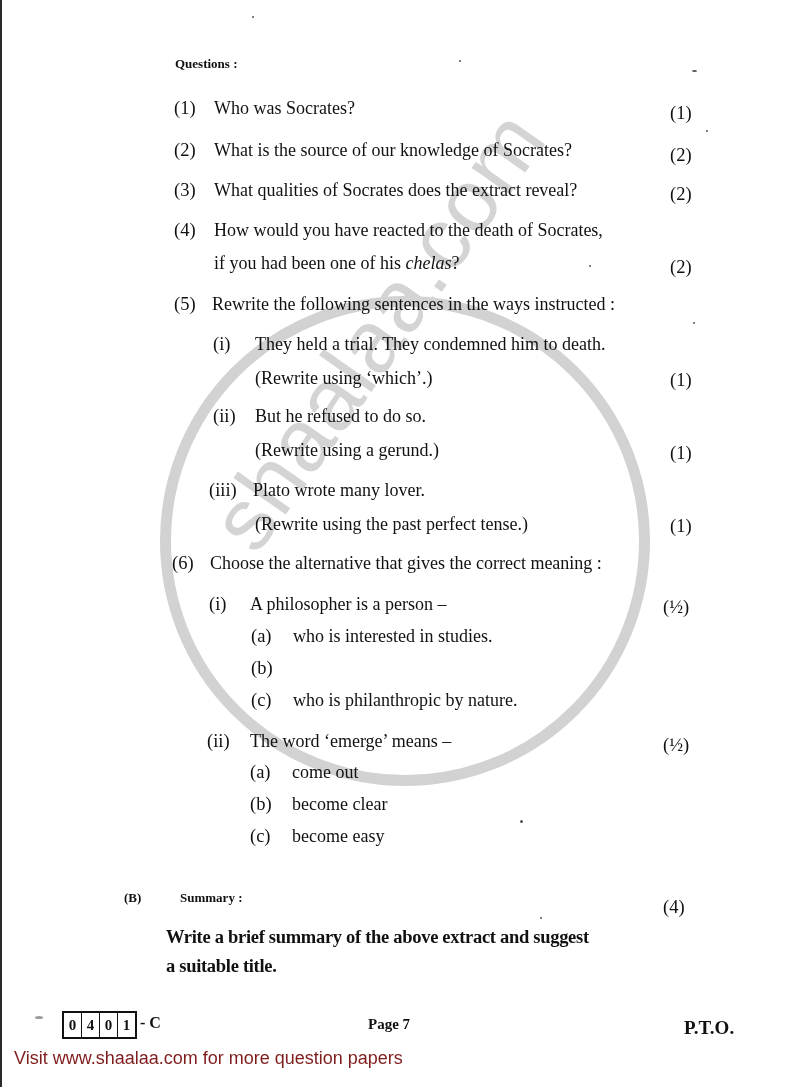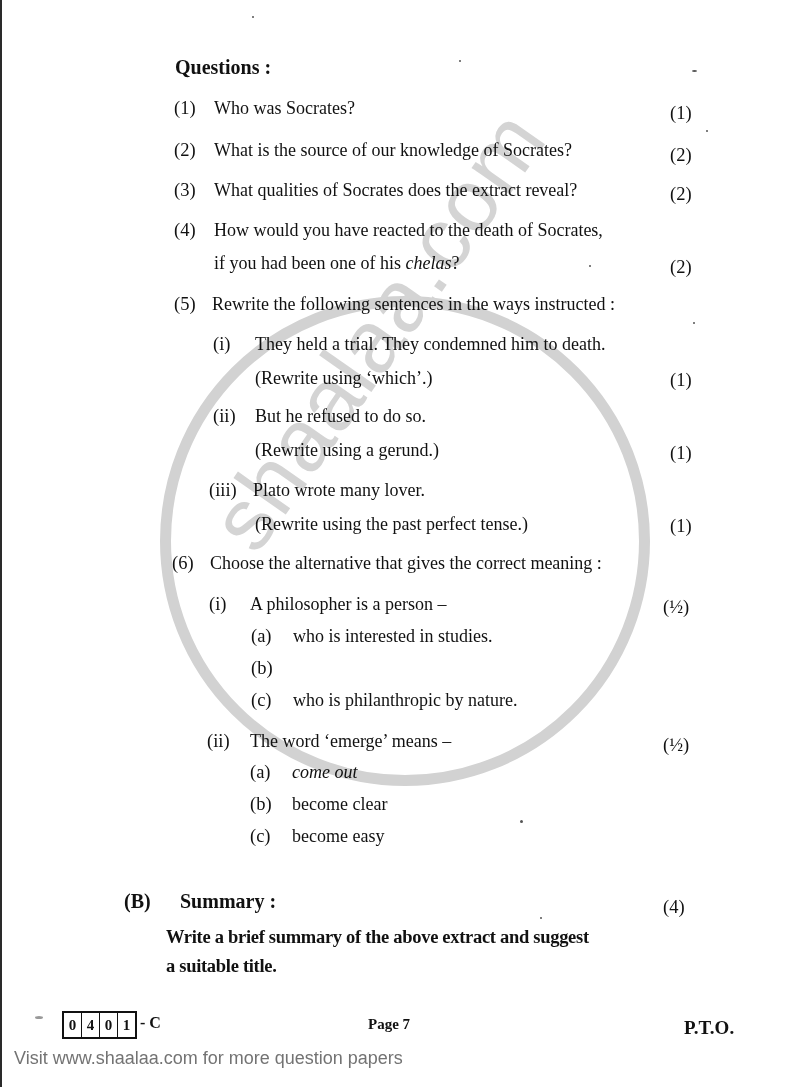--- a/index.html
+++ b/index.html
@@ -42,21 +42,21 @@
     font-size: 88px;
     color: #d4d4d4;
     transform: rotate(-55deg);
     transform-origin: left top;
     white-space: nowrap;
     pointer-events: none;
     letter-spacing: 1px;
   }
   .abs { position: absolute; white-space: nowrap; }
   .q-text { font-size: 18px; }
-  .heading { font-weight: bold; font-size: 20px; }
+  .heading { font-weight: bold; font-size: 13px; }
   .num { font-size: 18.5px; }
   .marks { font-size: 18.5px; }
   .bold { font-weight: bold; }
   .italic { font-style: italic; }
   .code-box {
     position: absolute;
     left: 62px; top: 1011px;
     display: flex;
     border: 2px solid #111;
     height: 24px;
@@ -67,21 +67,21 @@
     border-right: 1.5px solid #111;
     font-weight: bold;
     font-size: 15px;
     line-height: 24px;
     text-align: center;
   }
   .code-cell:last-child { border-right: none; }
   .footer-site {
     font-family: "Liberation Sans", "DejaVu Sans", sans-serif;
     font-size: 18px;
-    color: #737373;
+    color: #7f1d1d;
   }
   .speck {
     position: absolute;
     width: 2px; height: 2px;
     background: #555;
     border-radius: 50%;
   }
 </style>
 </head>
 <body>
@@ -141,21 +141,21 @@
   <div class="abs q-text" style="left:293px; top:626px;">who is interested in studies.</div>
   <div class="abs num" style="left:251px; top:658px;">(b)</div>
   <div class="abs num" style="left:251px; top:690px;">(c)</div>
   <div class="abs q-text" style="left:293px; top:690px;">who is philanthropic by nature.</div>
 
   <div class="abs num" style="left:207px; top:731px;">(ii)</div>
   <div class="abs q-text" style="left:250px; top:731px;">The word ‘emerge’ means –</div>
   <div class="abs marks" style="left:663px; top:735px;">(½)</div>
 
   <div class="abs num" style="left:250px; top:762px;">(a)</div>
-  <div class="abs q-text" style="left:292px; top:762px;font-style:italic;">come out</div>
+  <div class="abs q-text" style="left:292px; top:762px;">come out</div>
   <div class="abs num" style="left:250px; top:794px;">(b)</div>
   <div class="abs q-text" style="left:292px; top:794px;">become clear</div>
   <div class="abs num" style="left:250px; top:826px;">(c)</div>
   <div class="abs q-text" style="left:292px; top:826px;">become easy</div>
 
   <div class="abs heading" style="left:124px; top:890px;">(B)</div>
   <div class="abs heading" style="left:180px; top:890px;">Summary :</div>
   <div class="abs marks" style="left:663px; top:897px;">(4)</div>
   <div class="abs heading" style="left:166px; top:927px; font-size:18.5px; letter-spacing:-0.3px;">Write a brief summary of the above extract and suggest</div>
   <div class="abs heading" style="left:166px; top:956px; font-size:18.5px; letter-spacing:-0.3px;">a suitable title.</div>

